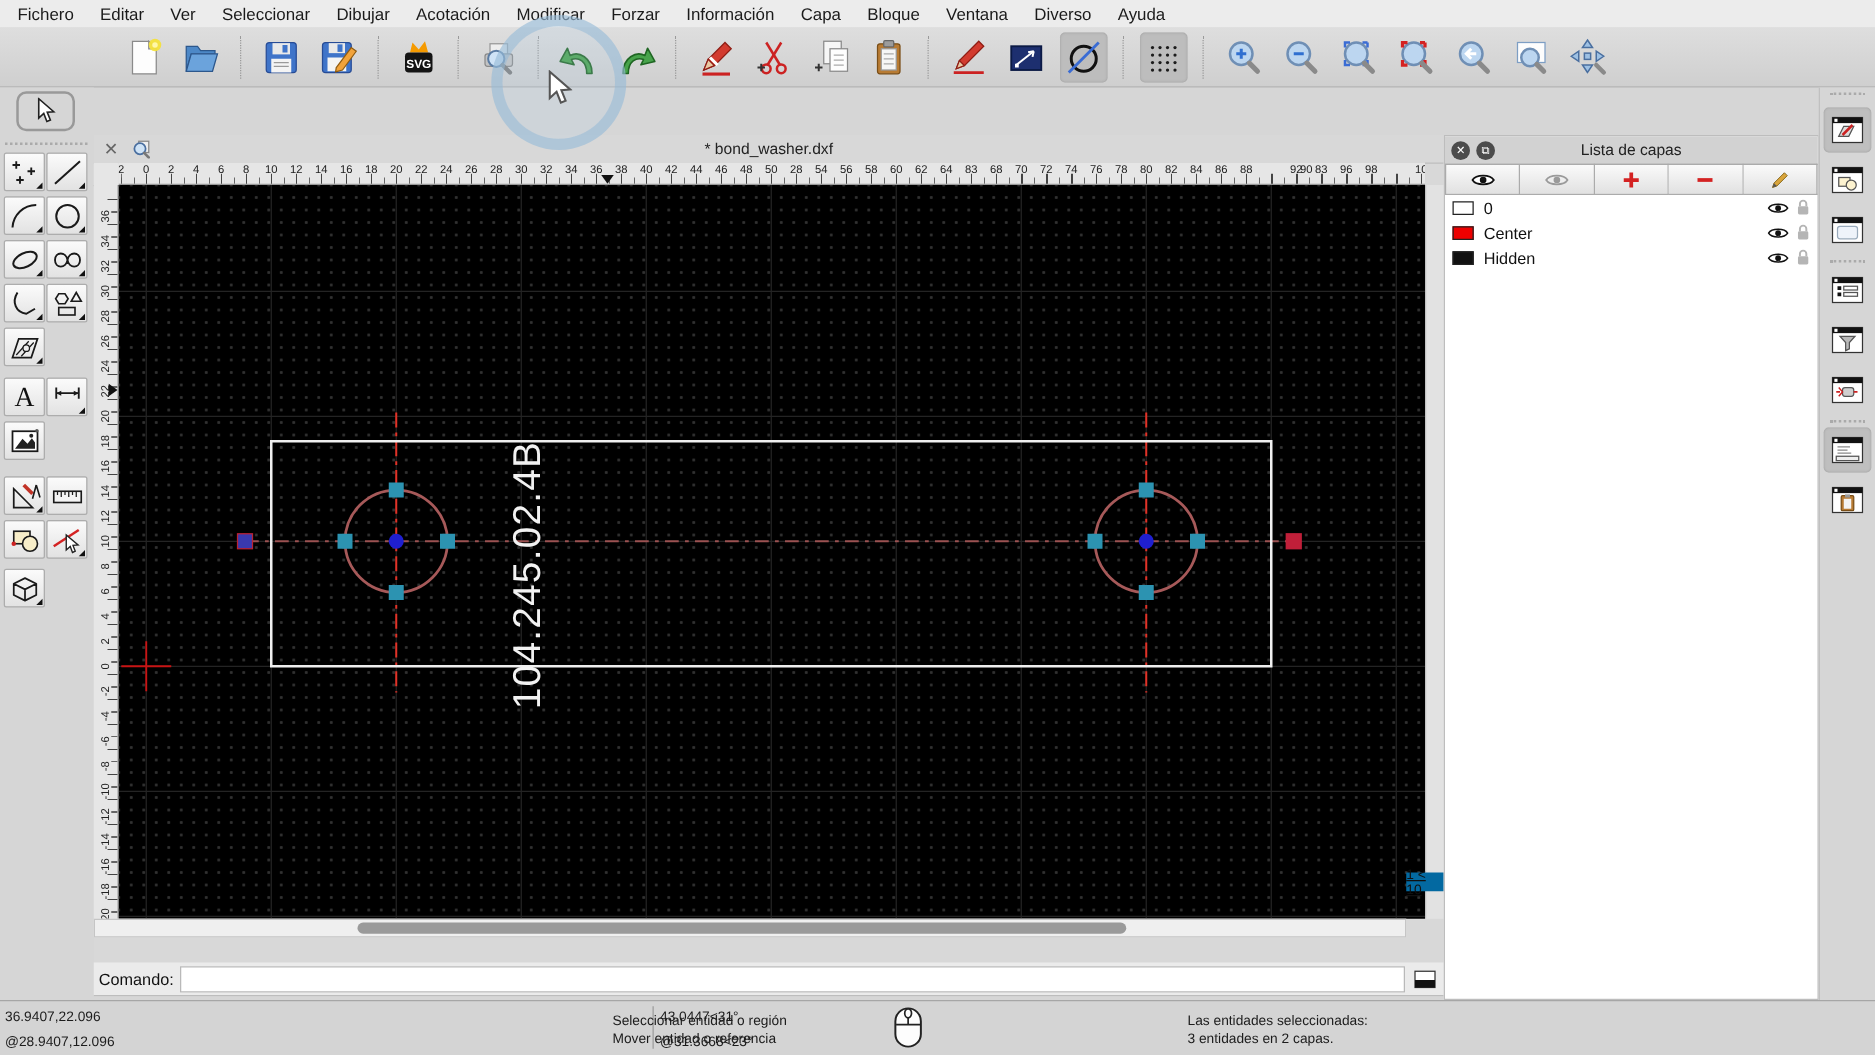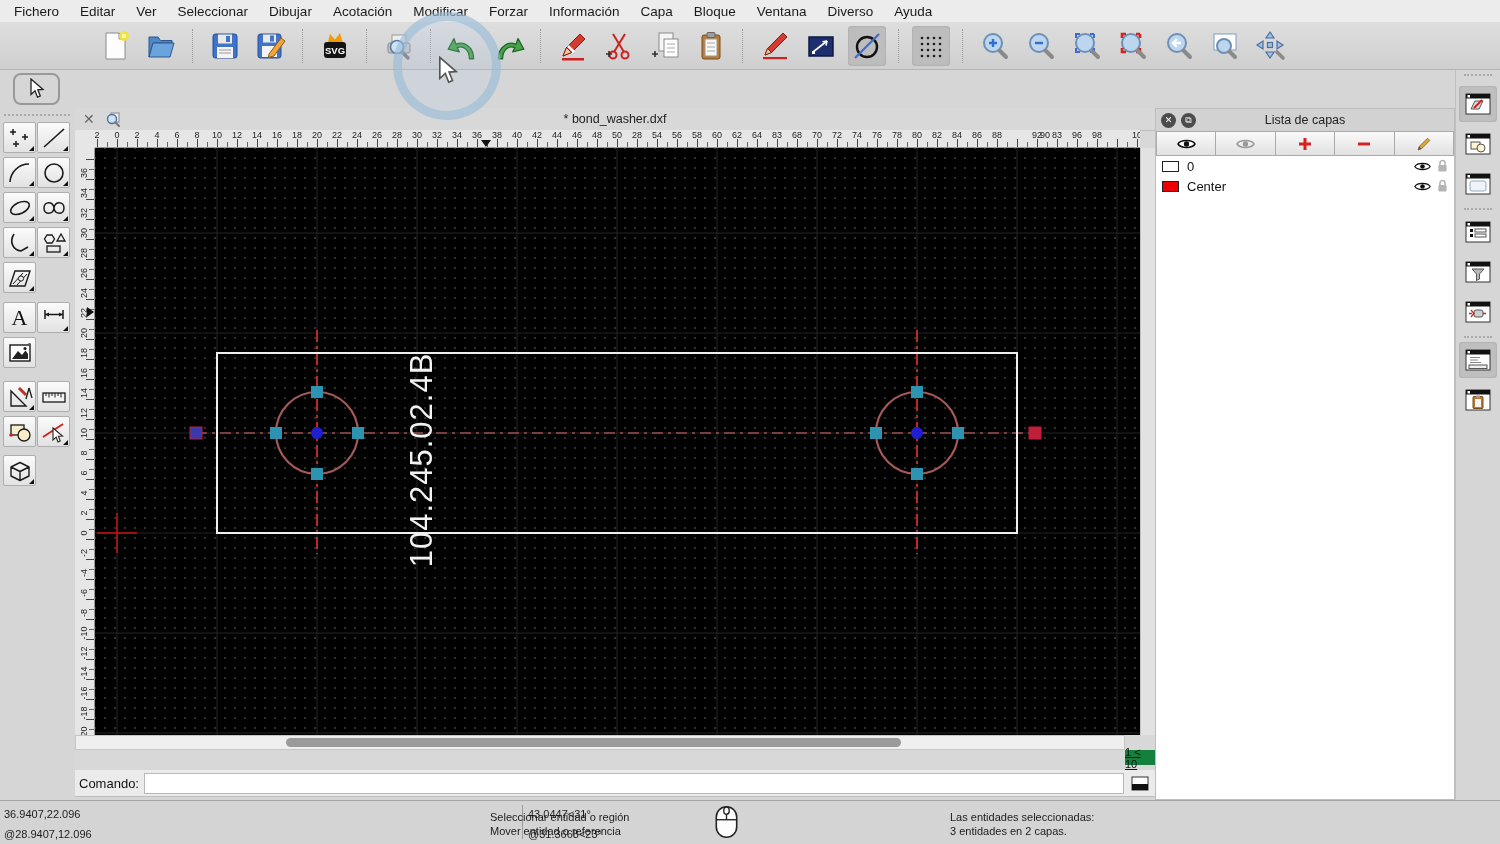--- a/index.html
+++ b/index.html
@@ -53,22 +53,22 @@
   .vr-label{position:absolute;left:0;width:18px;height:18px;text-align:center;font-size:9px;color:#222;transform:rotate(-90deg);line-height:18px;}
   #vruler-marker{position:absolute;right:0;width:0;height:0;border-top:5px solid transparent;border-bottom:5px solid transparent;border-left:7px solid #111;}
 
   #canvas{position:absolute;left:20px;top:40px;width:1045px;height:587px;background:#000;
     background-image:radial-gradient(circle,#303030 1px,transparent 1.4px);background-size:10px 10px;background-position:5px 5px;overflow:hidden;}
   #cad-svg{position:absolute;left:0;top:0;}
 
   #vscroll{position:absolute;left:1065px;top:40px;width:15px;height:587px;background:#e2e2e2;border-left:1px solid #c2c2c2;box-sizing:border-box;}
   #hscroll{position:absolute;left:0;top:627px;width:1050px;height:15px;background:#efefef;border:1px solid #c5c5c5;box-sizing:border-box;}
   #hscroll-thumb{position:absolute;left:210px;top:2px;width:615px;height:9px;background:#9a9a9a;border-radius:5px;}
-  #zoom-ratio{position:absolute;left:1050px;top:642px;width:30px;height:15px;font-size:11px;color:#111;
-    display:flex;align-items:center;justify-content:flex-end;padding-right:2px;box-sizing:border-box;background:#15803d;text-decoration:underline;}
+  #zoom-ratio{position:absolute;left:1050px;top:590px;width:30px;height:15px;font-size:11px;color:#111;
+    display:flex;align-items:center;justify-content:flex-end;padding-right:2px;box-sizing:border-box;background:#0369a1;text-decoration:underline;}
 
   #history-line{position:absolute;left:0;top:642px;width:1080px;height:20px;background:#fff;border:1px solid #b5b5b5;
     box-sizing:border-box;font-size:13px;color:#111;display:flex;align-items:center;padding-left:6px;}
   #command-row{position:absolute;left:0;top:662px;width:1080px;height:27px;background:#ebebeb;border-bottom:1px solid #bdbdbd;
     box-sizing:border-box;display:flex;align-items:center;padding:0 4px;font-size:13px;color:#111;gap:5px;}
   #command-input{flex:1;height:19px;border:1px solid #b9b9b9;background:#fff;font-size:13px;padding:0 4px;
     font-family:"Liberation Sans","DejaVu Sans",sans-serif;}
   #command-dock-btn{width:22px;height:20px;border:none;background:transparent;padding:0;display:flex;align-items:center;justify-content:center;}
 
   
@@ -680,20 +680,38 @@
               <path d="M1 6 C4 1.2 16 1.2 19 6 C16 10.8 4 10.8 1 6 Z" fill="#fff" stroke="#111" stroke-width="1.5"></path>
               <circle cx="10" cy="6" r="2.7" fill="#111"></circle>
             </svg>
       <svg class="ic lock-ic" viewBox="0 0 12 15" width="11" height="14">
               <path d="M3.2 6.5 V4.3 a2.8 2.8 0 0 1 5.6 0 V6.5" fill="none" stroke="#b5b5b5" stroke-width="1.7"></path>
               <rect x="1.5" y="6.5" width="9" height="7" rx="1.2" fill="#b5b5b5"></rect>
             </svg>
     </span>
   </div>
 
+  <div class="layer-row">
+    <span class="swatch" style="background: rgb(17, 17, 17);"></span>
+    <span class="lname">Hidden</span>
+    <span class="row-icons">
+      <svg class="ic pencil-ic" viewBox="0 0 16 16" width="15" height="15" style="visibility: hidden;">
+              <path d="M2 14 L3.2 10.5 L11.5 2.2 L13.8 4.5 L5.5 12.8 Z" fill="#d9a43b" stroke="#8a6b1d" stroke-width="0.8"></path>
+              <path d="M2 14 L3.2 10.5 L5.5 12.8 Z" fill="#555"></path>
+            </svg>
+      <svg class="ic eye-ic" viewBox="0 0 20 12" width="17" height="11">
+              <path d="M1 6 C4 1.2 16 1.2 19 6 C16 10.8 4 10.8 1 6 Z" fill="#fff" stroke="#111" stroke-width="1.5"></path>
+              <circle cx="10" cy="6" r="2.7" fill="#111"></circle>
+            </svg>
+      <svg class="ic lock-ic" viewBox="0 0 12 15" width="11" height="14">
+              <path d="M3.2 6.5 V4.3 a2.8 2.8 0 0 1 5.6 0 V6.5" fill="none" stroke="#b5b5b5" stroke-width="1.7"></path>
+              <rect x="1.5" y="6.5" width="9" height="7" rx="1.2" fill="#b5b5b5"></rect>
+            </svg>
+    </span>
+  </div>
 
 </div>
   </div>
 
   <div id="dock-strip">
     <div class="drag-dots"></div>
     <button class="dock-btn active">
         <svg width="26" height="23" viewBox="0 0 26 23">
           <rect x="1" y="1" width="24" height="20" fill="#fff" stroke="#333"></rect>
           <rect x="1" y="1" width="24" height="4.5" fill="#111"></rect>

